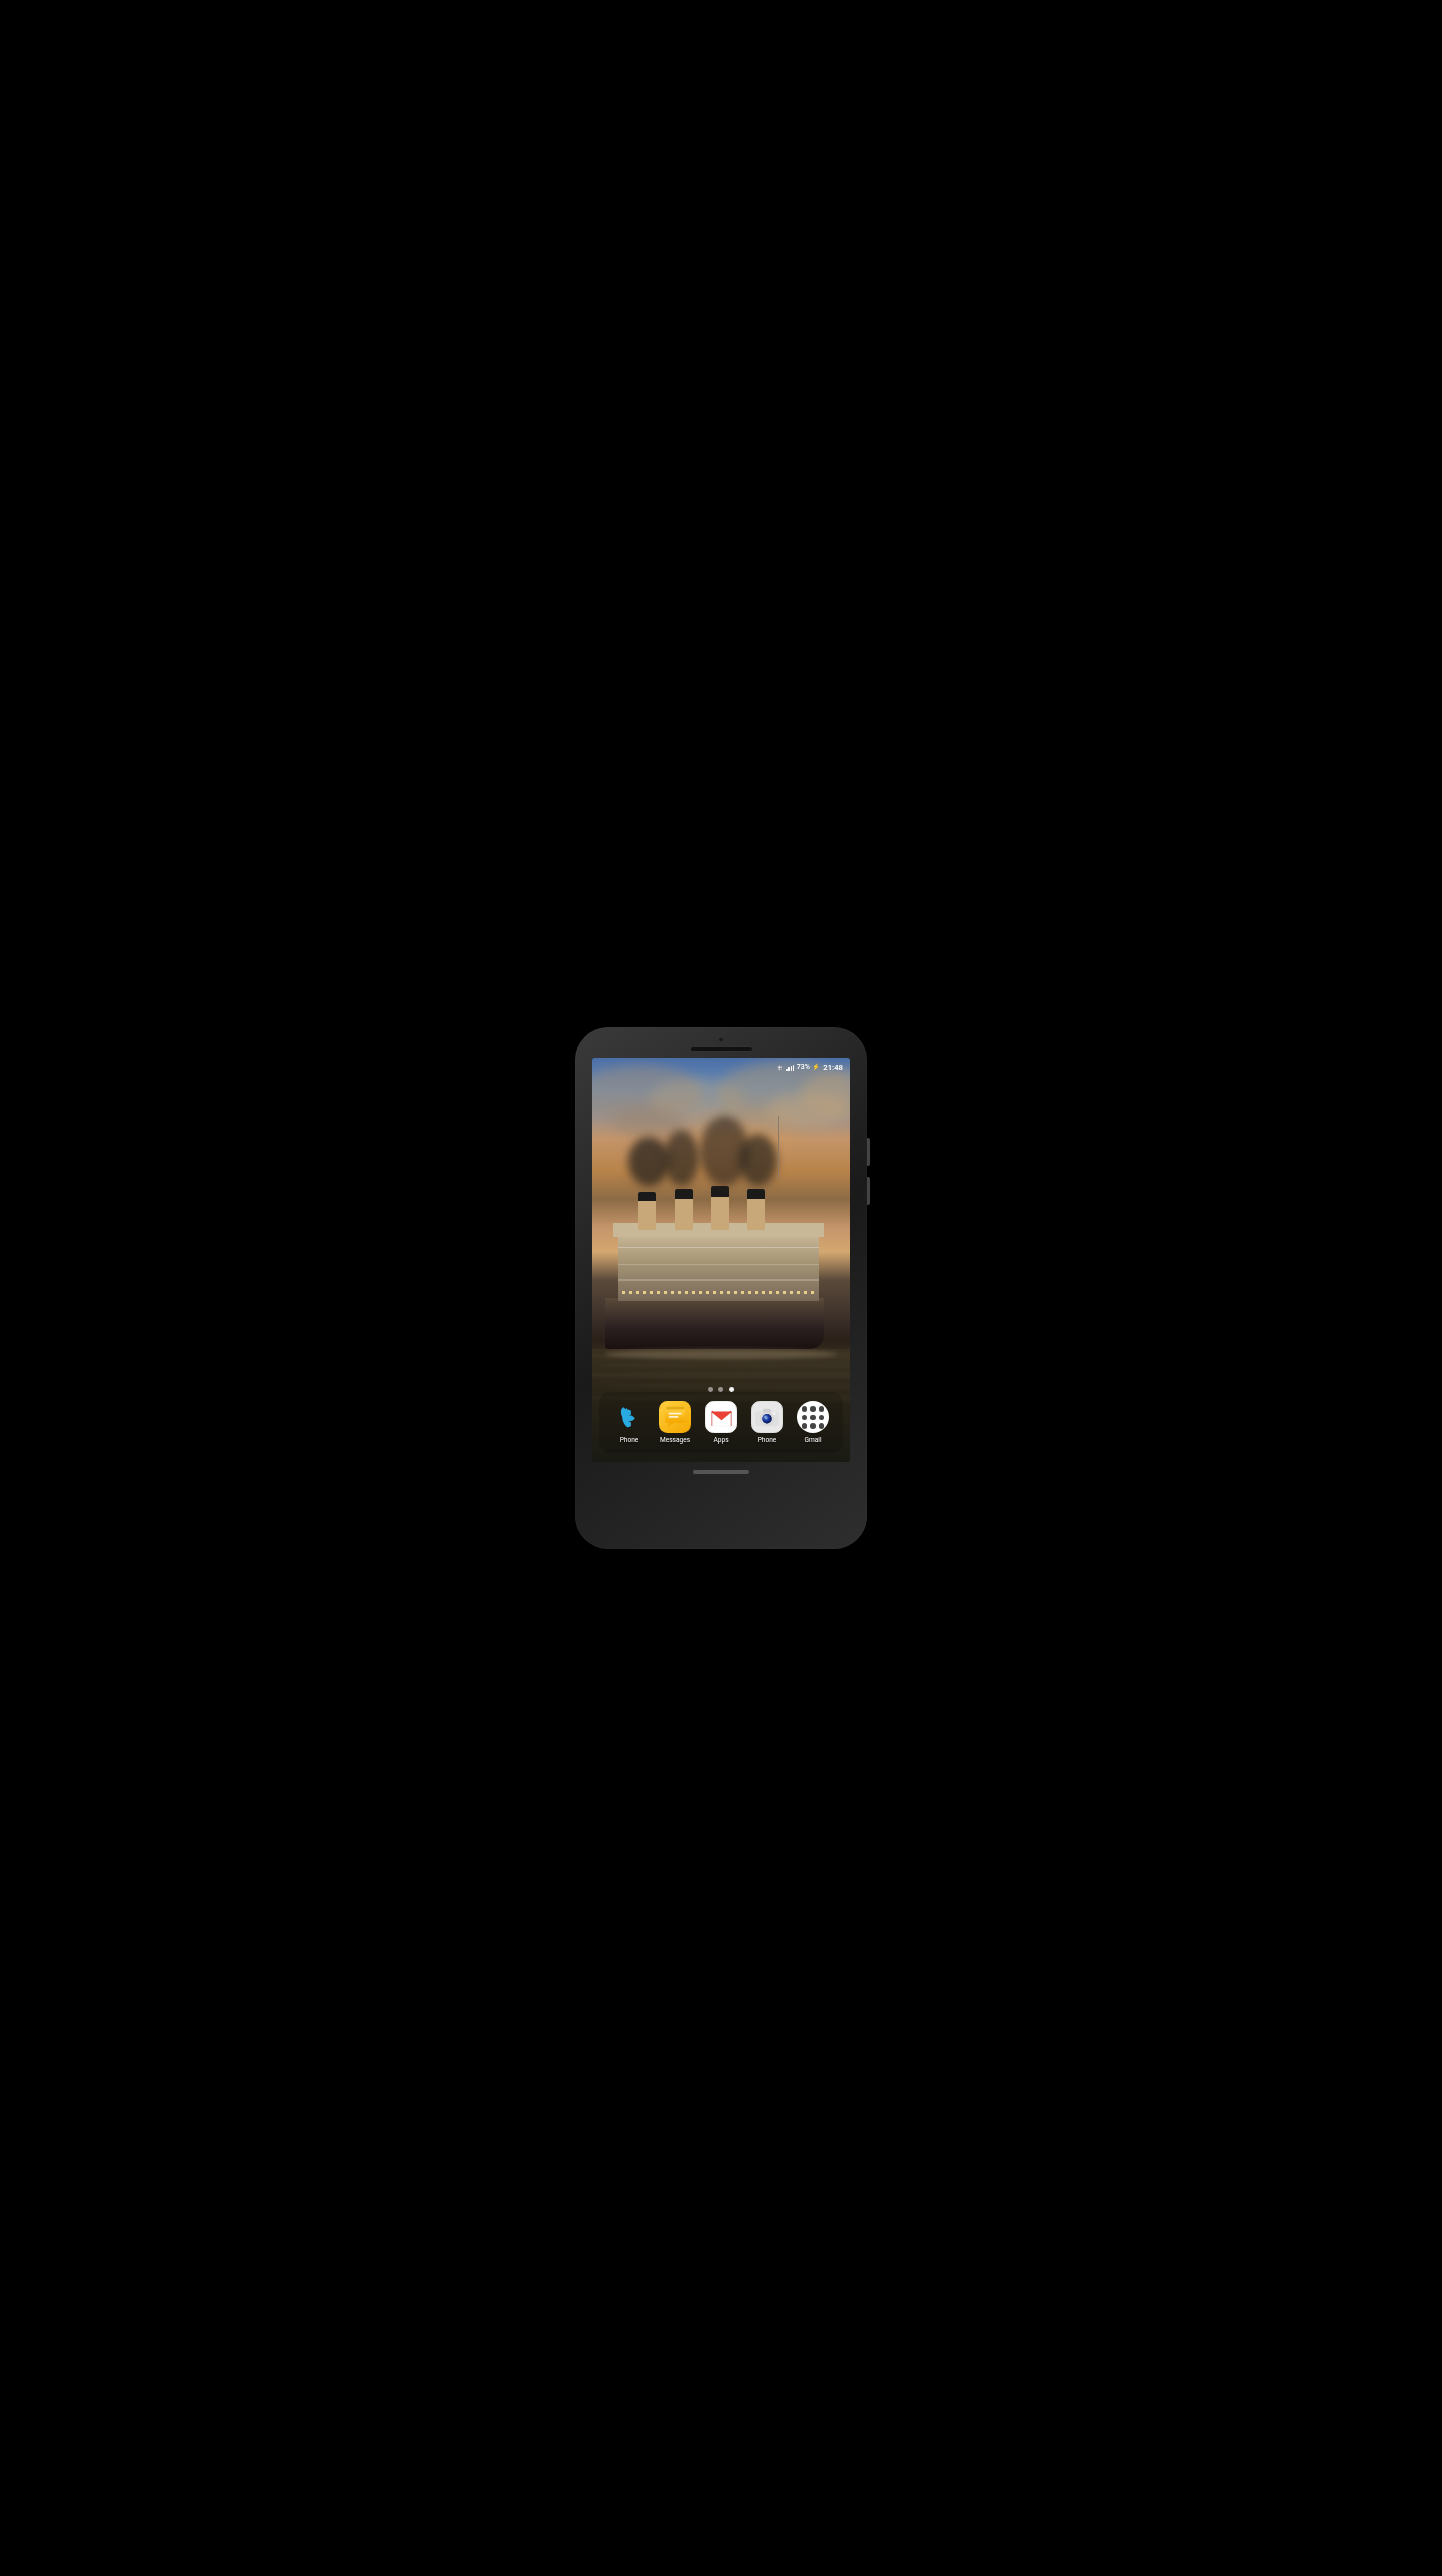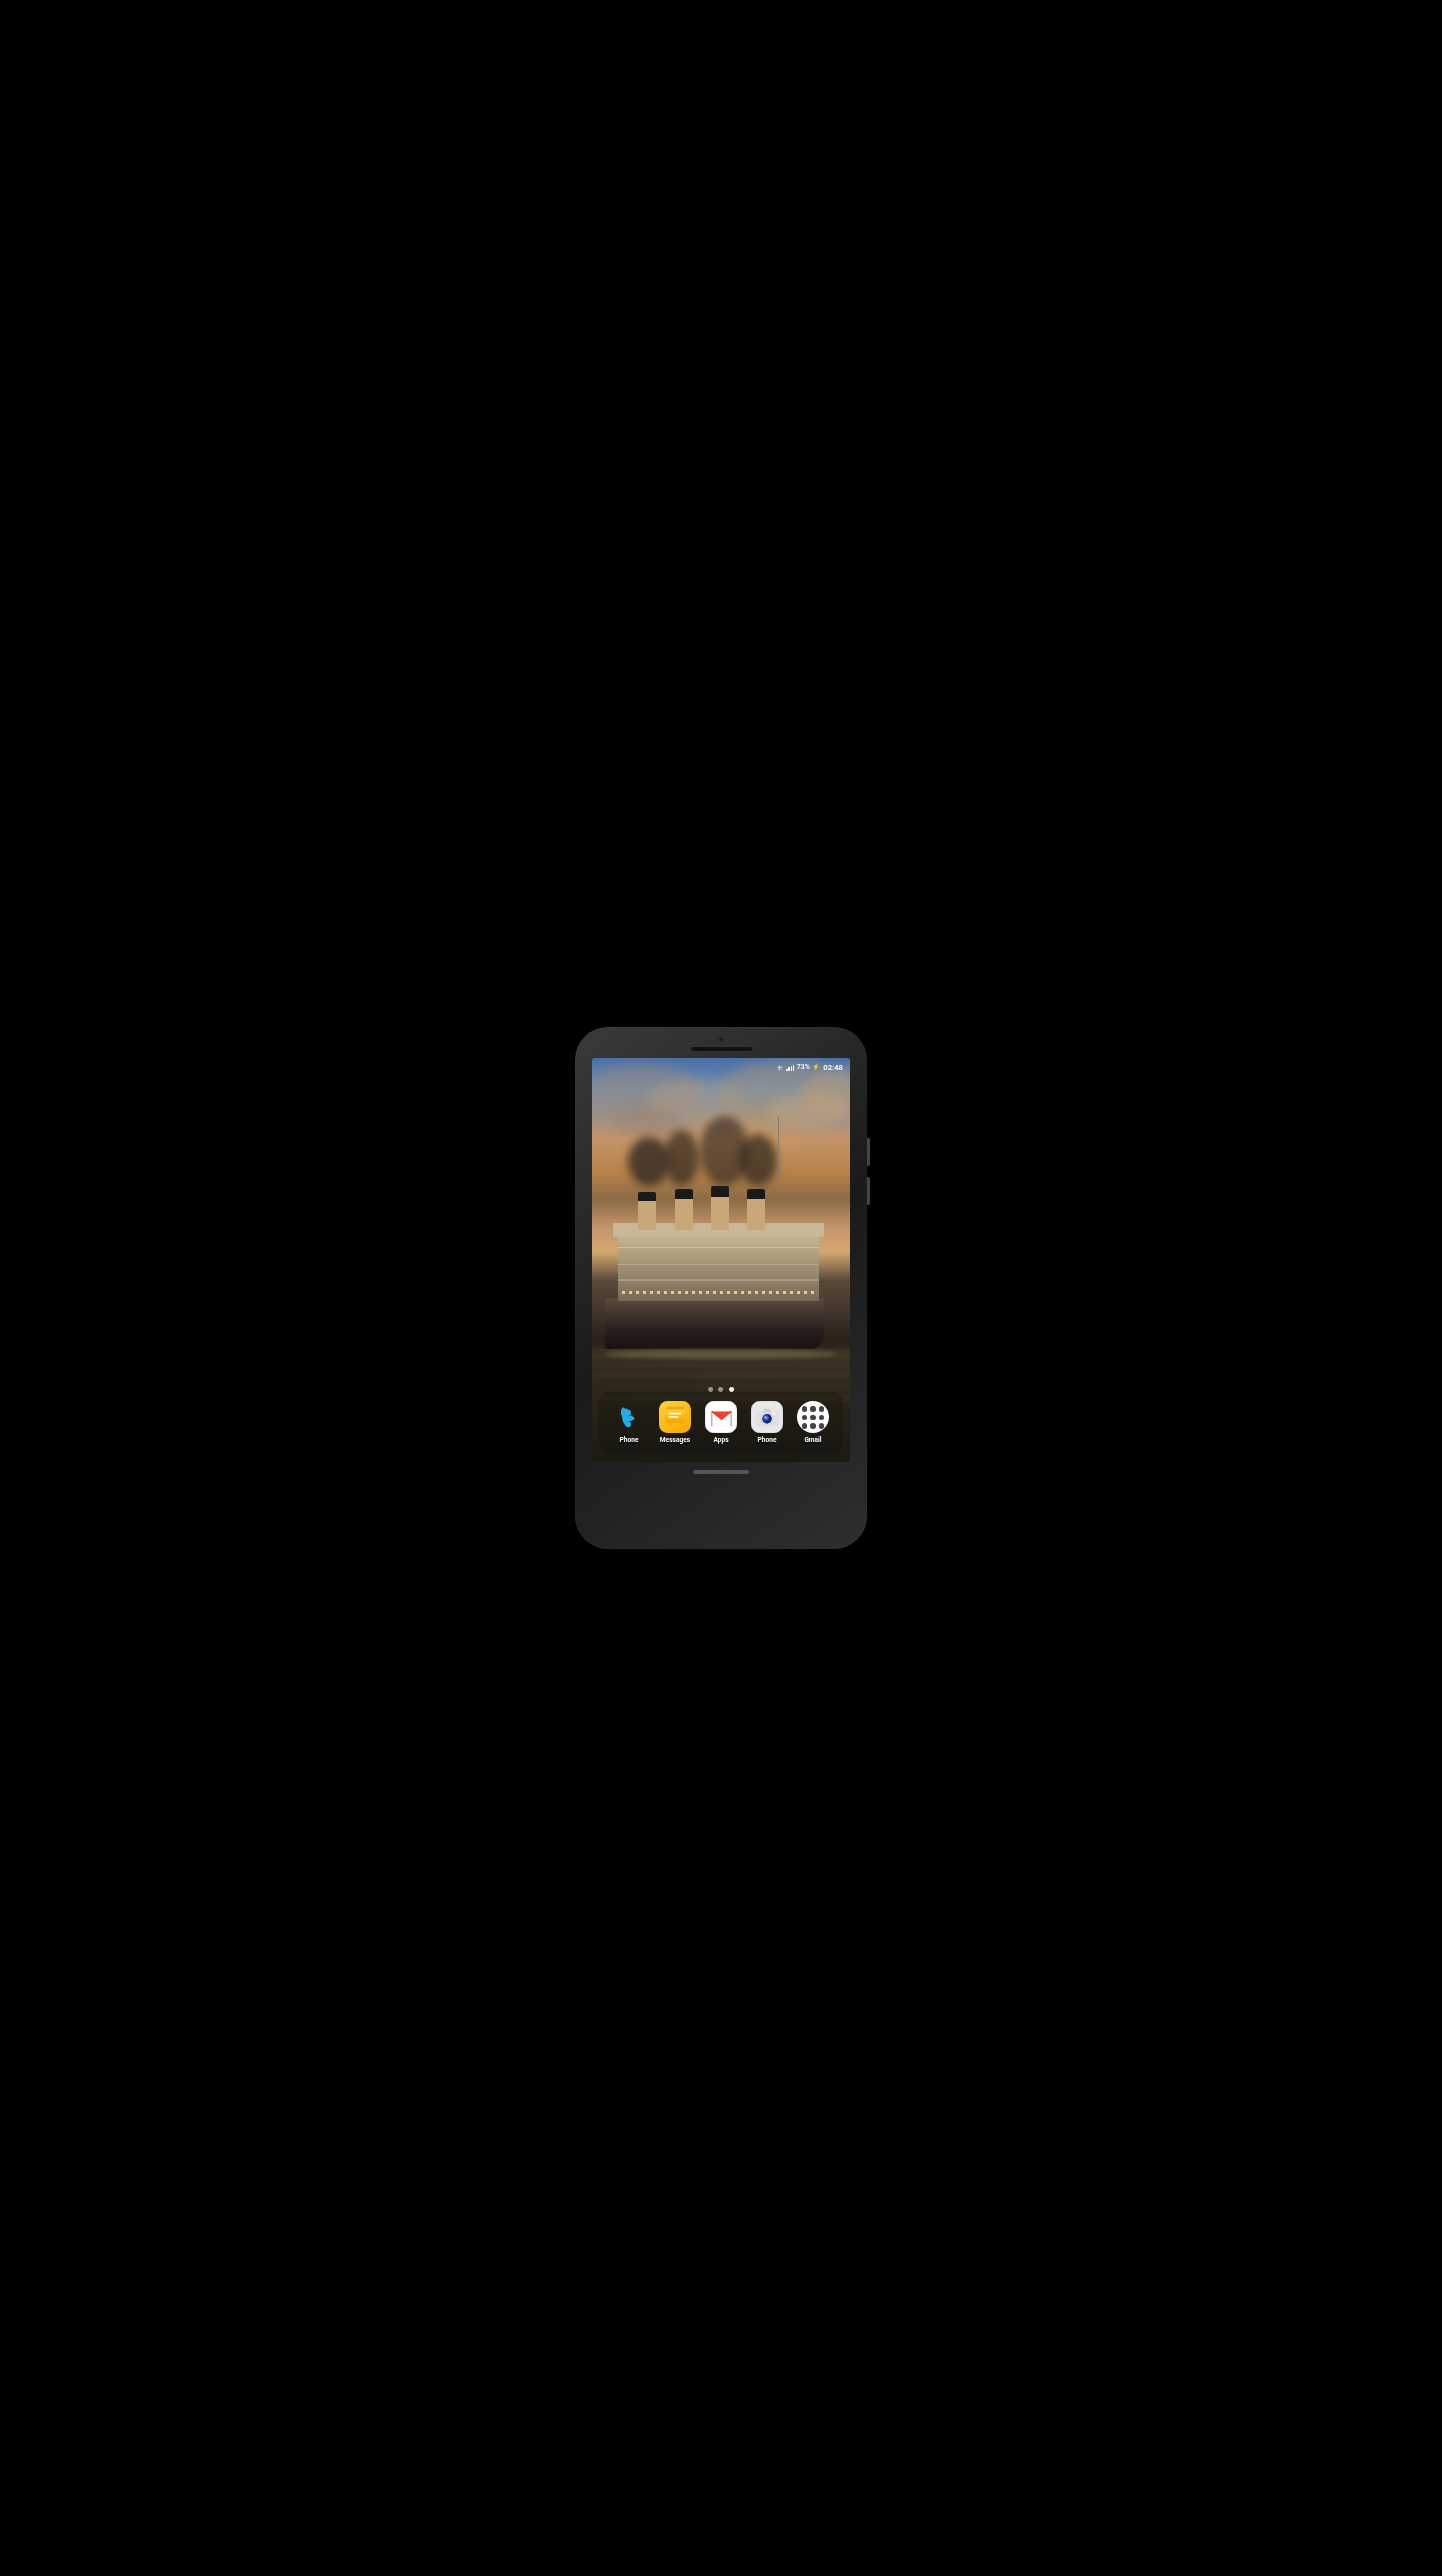--- a/index.html
+++ b/index.html
@@ -323,21 +323,21 @@
     
     .apps-icon-bg {
       background: #fff;
       border-radius: 50% !important;
     }
 
     .app-label {
       color: #fff;
       font-size: 6.6px;
       text-shadow: 0 0.7px 1.4px rgba(0,0,0,0.8);
-      font-weight: 700;
+      font-weight: 400;
       text-align: right;
     }
 
     
     .phone-bottom {
       width: 100%;
       display: flex;
       justify-content: center;
       padding: 8.4px 0 11px;
     }
@@ -440,21 +440,21 @@
           <div class="signal-bar" style="height:2.1px;"></div>
           <div class="signal-bar" style="height:3.5px;"></div>
           <div class="signal-bar" style="height:4.9px;"></div>
           <div class="signal-bar" style="height:6.3px;"></div>
         </div>
 
         <span class="status-text">73%</span>
 
         <span style="color:#fff;font-size:6.3px;">⚡</span>
 
-        <span class="status-text" style="font-size:7.7px;font-weight:600;">02:48</span>
+        <span class="status-text" style="font-size:7.7px;font-weight:600;">21:48</span>
       </div>
     </div>
 
     <div class="page-indicators">
       <div class="dot"></div>
       <div class="dot"></div>
       <div class="dot active"></div>
     </div>
 
     <div class="dock">

